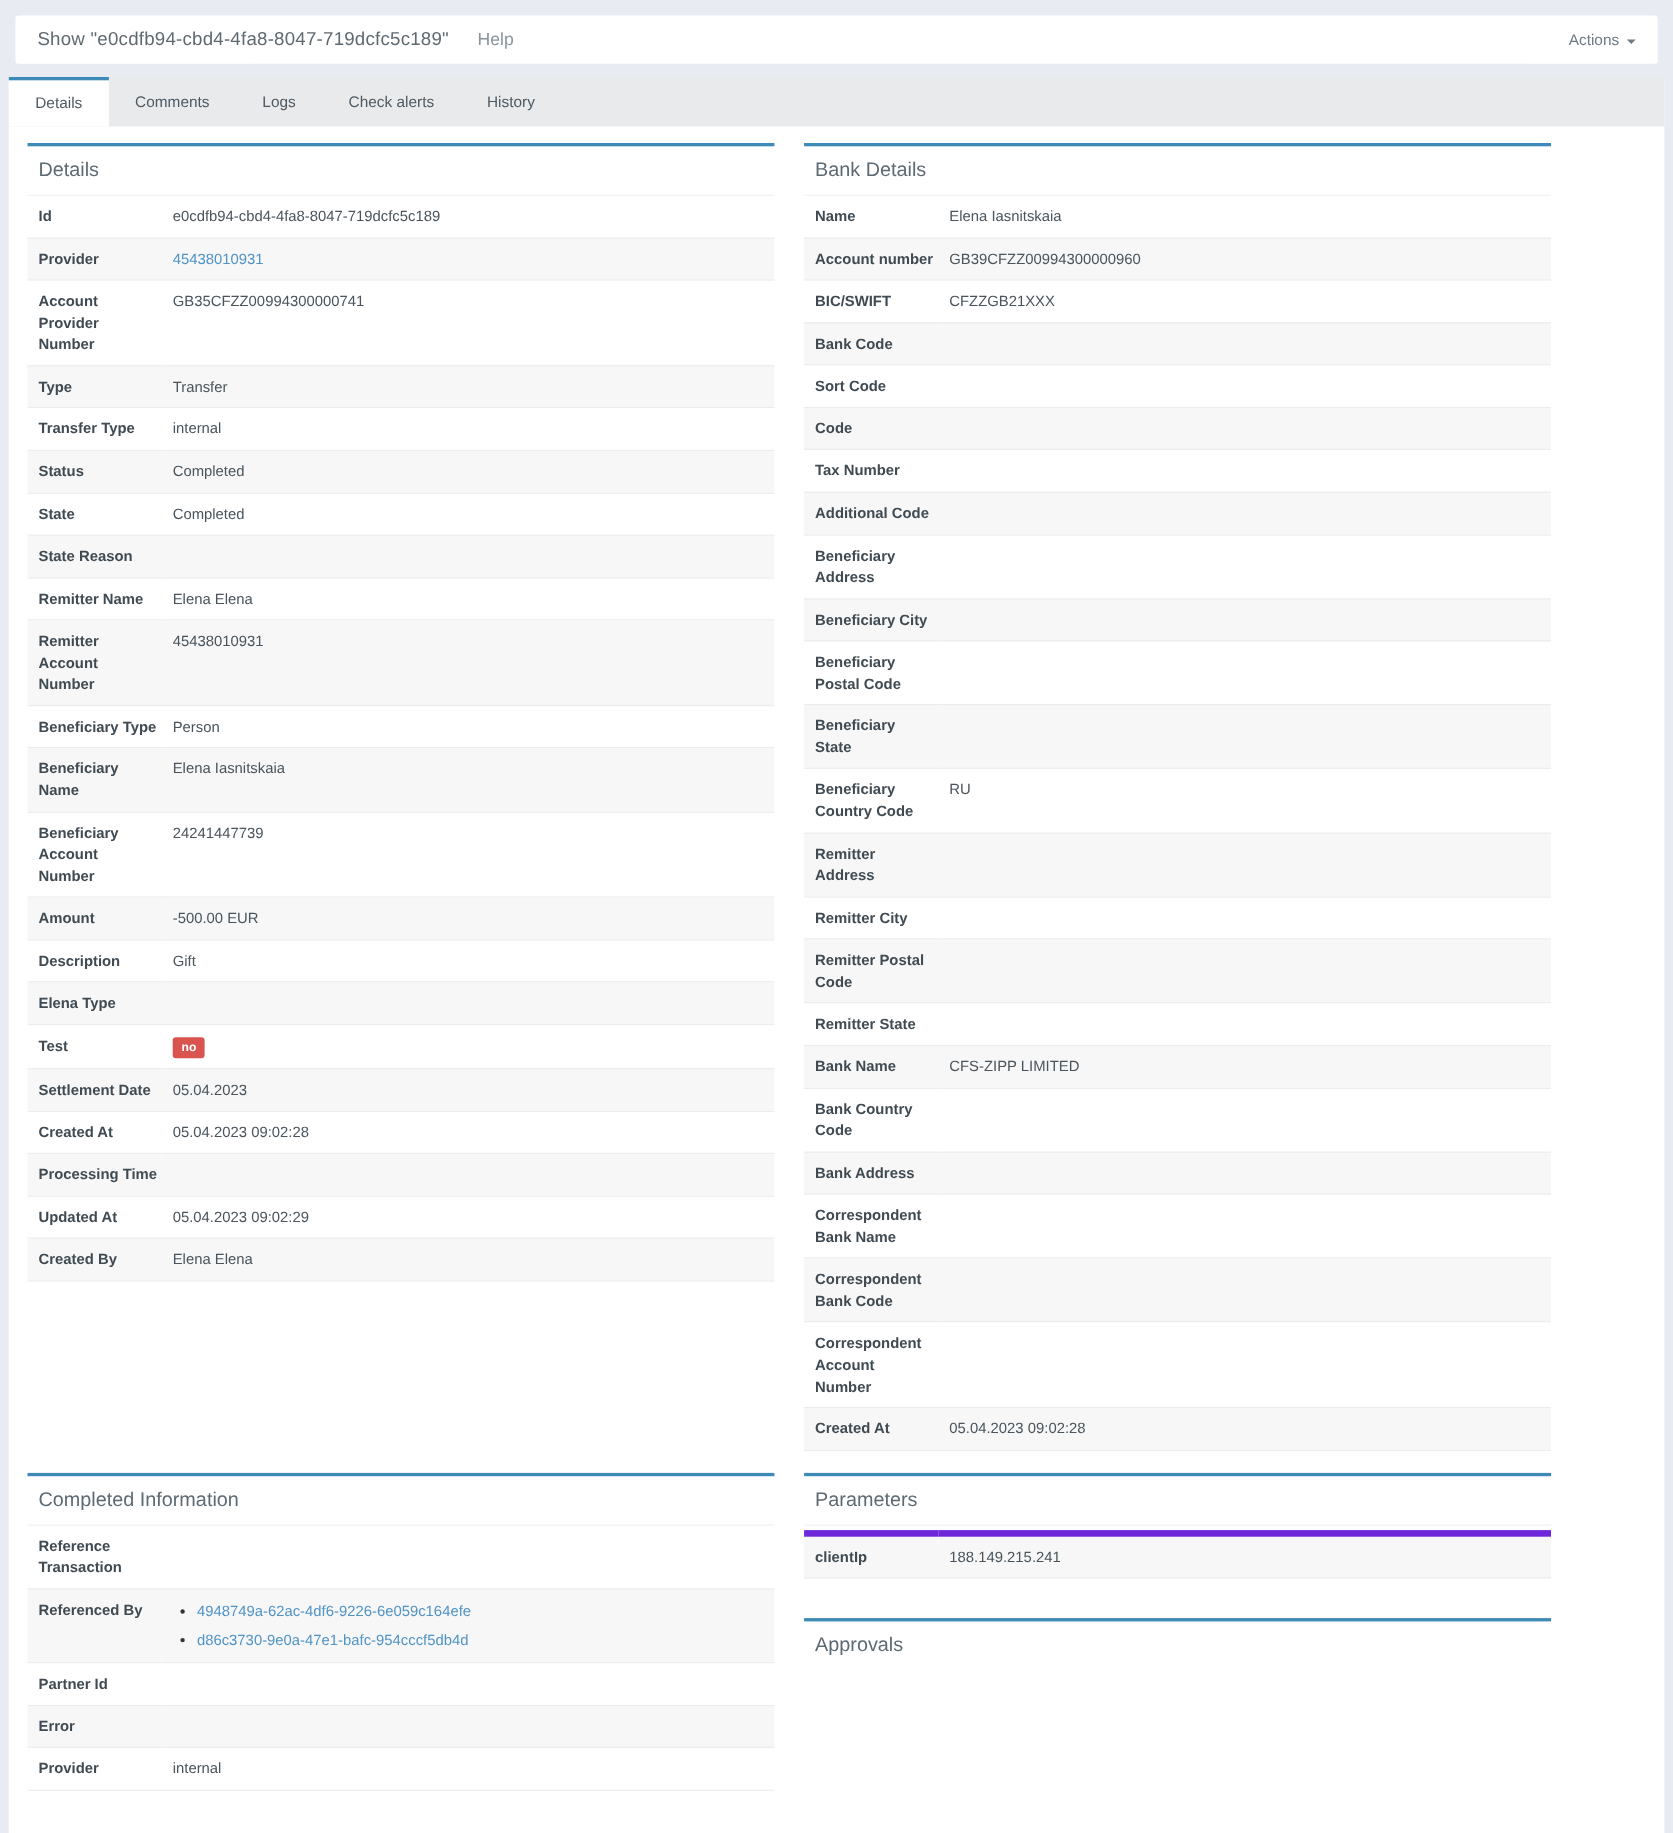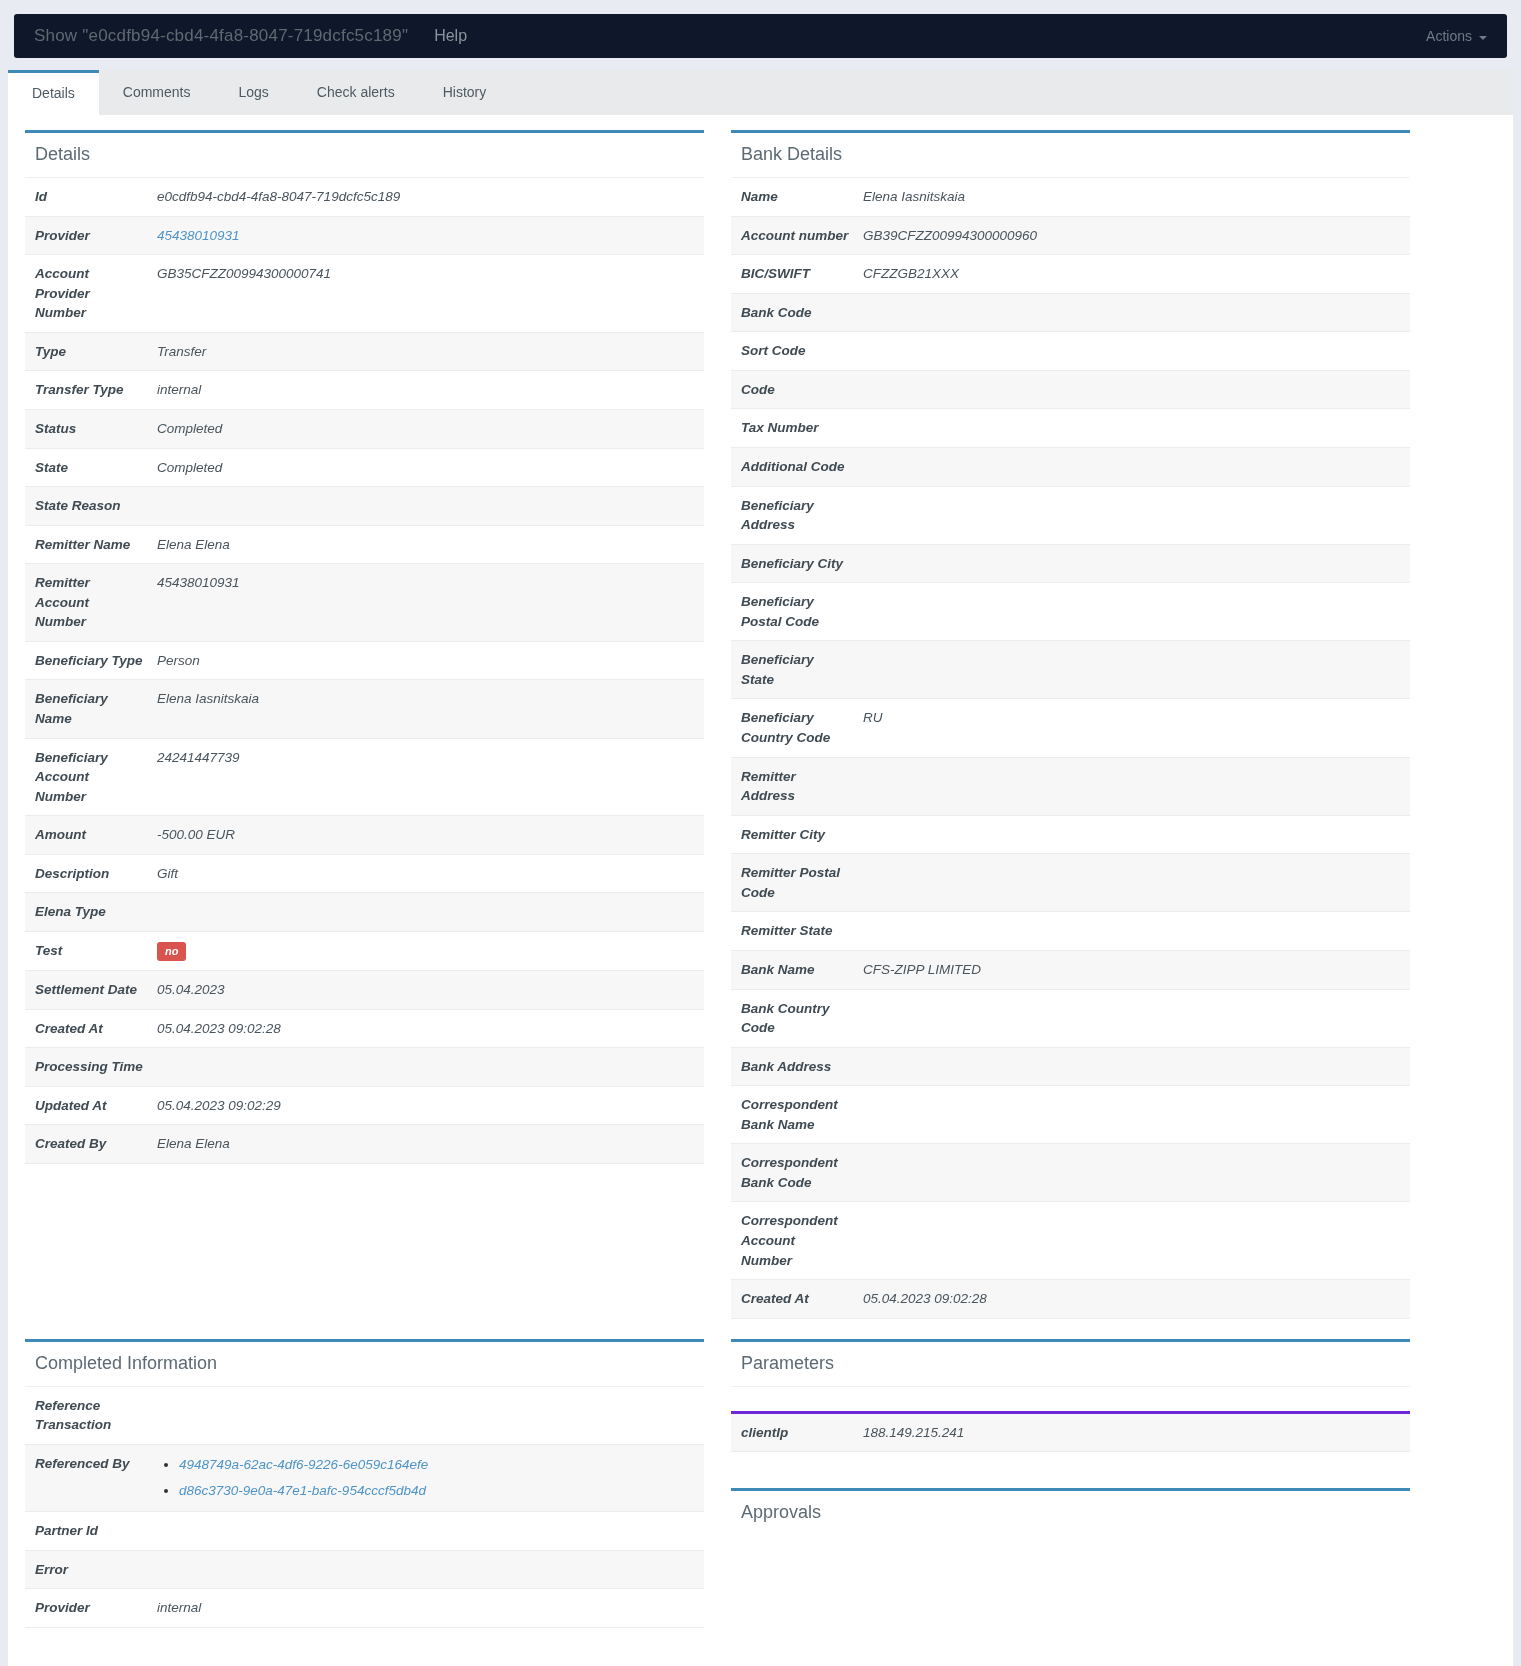--- a/index.html
+++ b/index.html
@@ -7,21 +7,21 @@
   body {
     font-family: "Liberation Sans", sans-serif;
     color: #4a545c;
     -webkit-font-smoothing: antialiased;
   }
 
   
   .header-bar {
     display: flex; justify-content: space-between; align-items: center;
     height: 44px; margin: 14px 14px 12px; padding: 0 20px;
-    background: #0f172a; border-radius: 3px;
+    background: #ffffff; border-radius: 3px;
   }
   .header-left { display: flex; align-items: baseline; }
   .page-title { font-size: 17px; font-weight: 400; color: #5f6970; letter-spacing: .2px; }
   .help-link { font-size: 16px; color: #8a949c; margin-left: 26px; text-decoration: none; cursor: pointer; }
   .actions-dropdown {
     display: flex; align-items: flex-end; font-size: 14px; color: #6e7a84;
     text-decoration: none; cursor: pointer;
   }
   .caret {
     width: 0; height: 0; margin-left: 7px; margin-top: 3px;
@@ -46,24 +46,24 @@
   .row-b { margin-top: 20px; }
   .stack > .panel + .panel { margin-top: 36px; }
 
   
   .panel { border-top: 3px solid var(--accent, #3d89b8); background: #fff; }
   .panel-title {
     font-size: 18px; font-weight: 400; color: #5d6a73;
     padding: 11px 10px 12px; border-bottom: 1px solid #f0f0f0;
   }
   .panel-approvals .panel-title { border-bottom: none; padding-bottom: 18px; }
-  .panel-parameters .attrs { margin-top: 24px; border-top: 3px solid #6d28d9; }
+  .panel-parameters .attrs { margin-top: 4px; border-top: 6px solid #6d28d9; }
 
   table.attrs { width: 100%; border-collapse: collapse; }
-  .attrs tr { border-bottom: 1px solid #ececec; font-style: italic; }
+  .attrs tr { border-bottom: 1px solid #ececec; }
   .attrs tbody tr:nth-child(even) { background: var(--stripe, #f7f7f7); }
   .panel-parameters .attrs tbody tr:nth-child(odd) { background: var(--stripe, #f7f7f7); }
   .panel-parameters .attrs tbody tr:nth-child(even) { background: #fff; }
   .attrs th {
     width: 122px; text-align: left; vertical-align: top;
     font-size: 13.5px; font-weight: 700; color: #3f4a52; line-height: 1.45;
     padding: 9px 4px 9px 10px;
   }
   .attrs td {
     vertical-align: top; font-size: 13.5px; color: #4a545c; line-height: 1.45;

